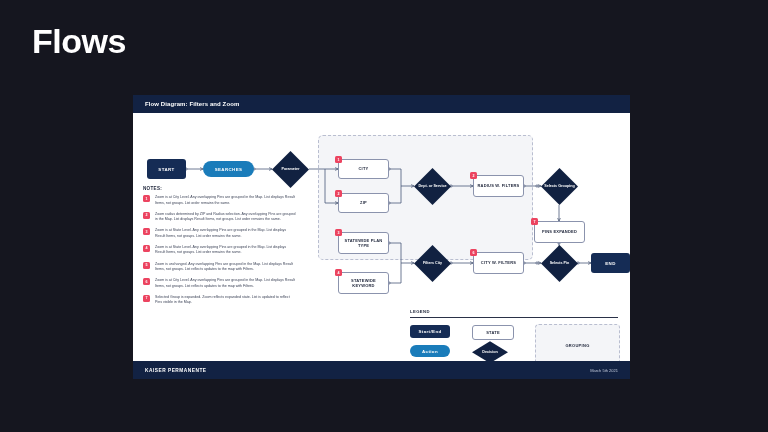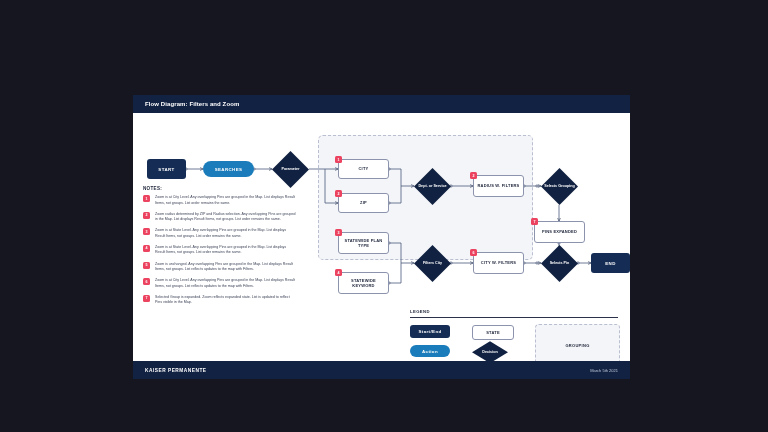--- a/index.html
+++ b/index.html
@@ -109,20 +109,21 @@
     background:#f4f5f8;border:0.7px dashed #b9bed0;border-radius:4px;
     display:flex;align-items:center;justify-content:center;
   }
   .lg-grouping span{font-size:4px;font-weight:bold;color:#1d2439;letter-spacing:.3px;}
 </style>
 </head>
 <body>
 
 <div id="stage">
 
+  <div class="page-title">Flows</div>
 
   <div class="card">
 
     <div class="card-header">
       <span class="card-header-title">Flow Diagram: Filters and Zoom</span>
     </div>
 
     <div class="card-body">
 
       <div class="grouping" style="left:185px;top:22px;width:215px;height:125px;"></div>

